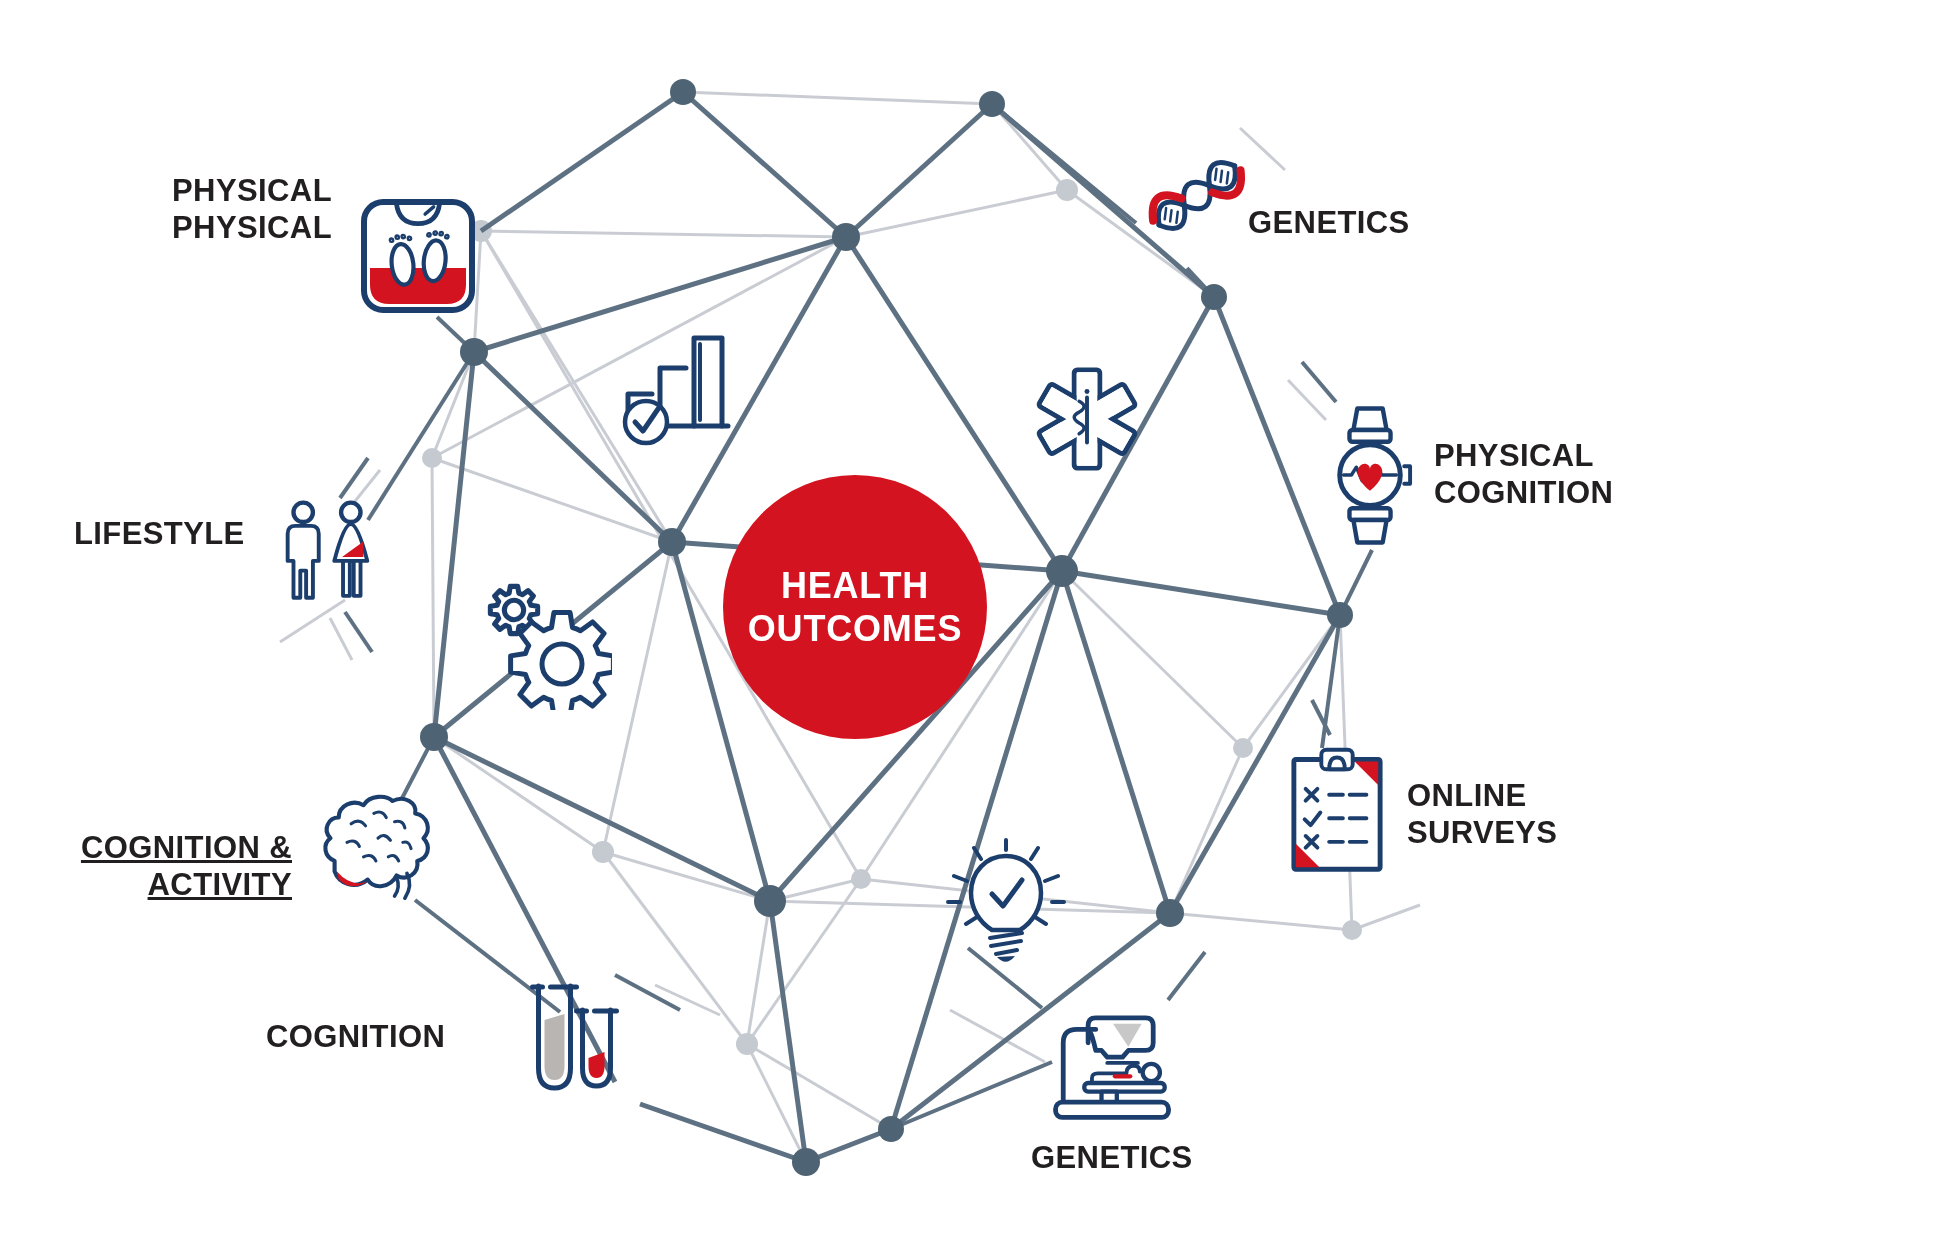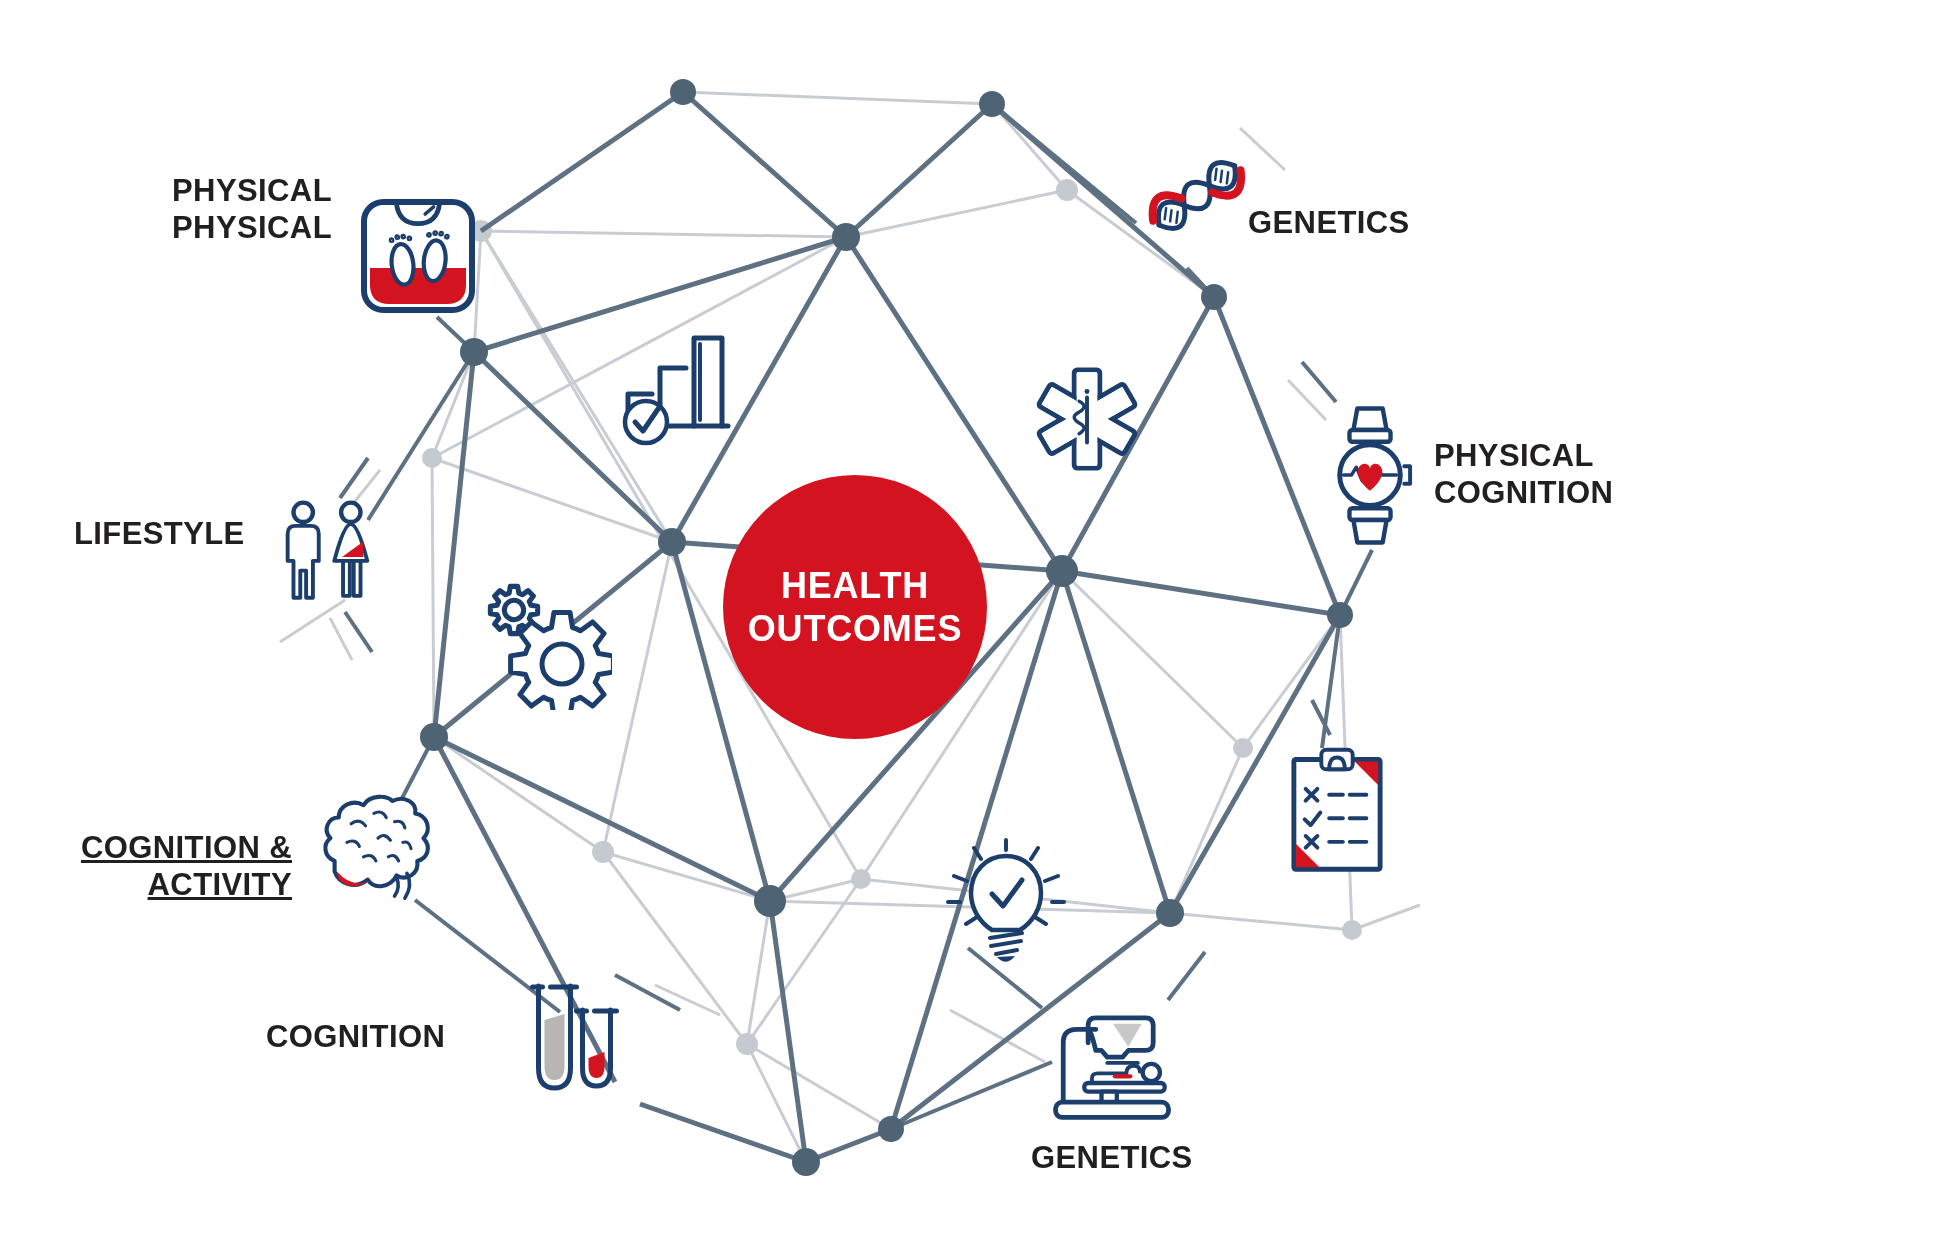--- a/index.html
+++ b/index.html
@@ -318,20 +318,24 @@
 
   <div class="lbl" style="left:1248px;top:204px;">
     <span>GENETICS</span>
   </div>
 
   <div class="lbl" style="left:1434px;top:437px;">
     <span>PHYSICAL</span>
     <span>COGNITION</span>
   </div>
 
+  <div class="lbl" style="left:1407px;top:777px;">
+    <span>ONLINE</span>
+    <span>SURVEYS</span>
+  </div>
 
   <div class="lbl" style="left:1031px;top:1139px;">
     <span>GENETICS</span>
   </div>
 
   <div class="lbl" style="left:266px;top:1018px;">
     <span>COGNITION</span>
   </div>
 
   <div class="lbl ra" style="left:28px;top:829px;width:264px;text-decoration:underline;">

